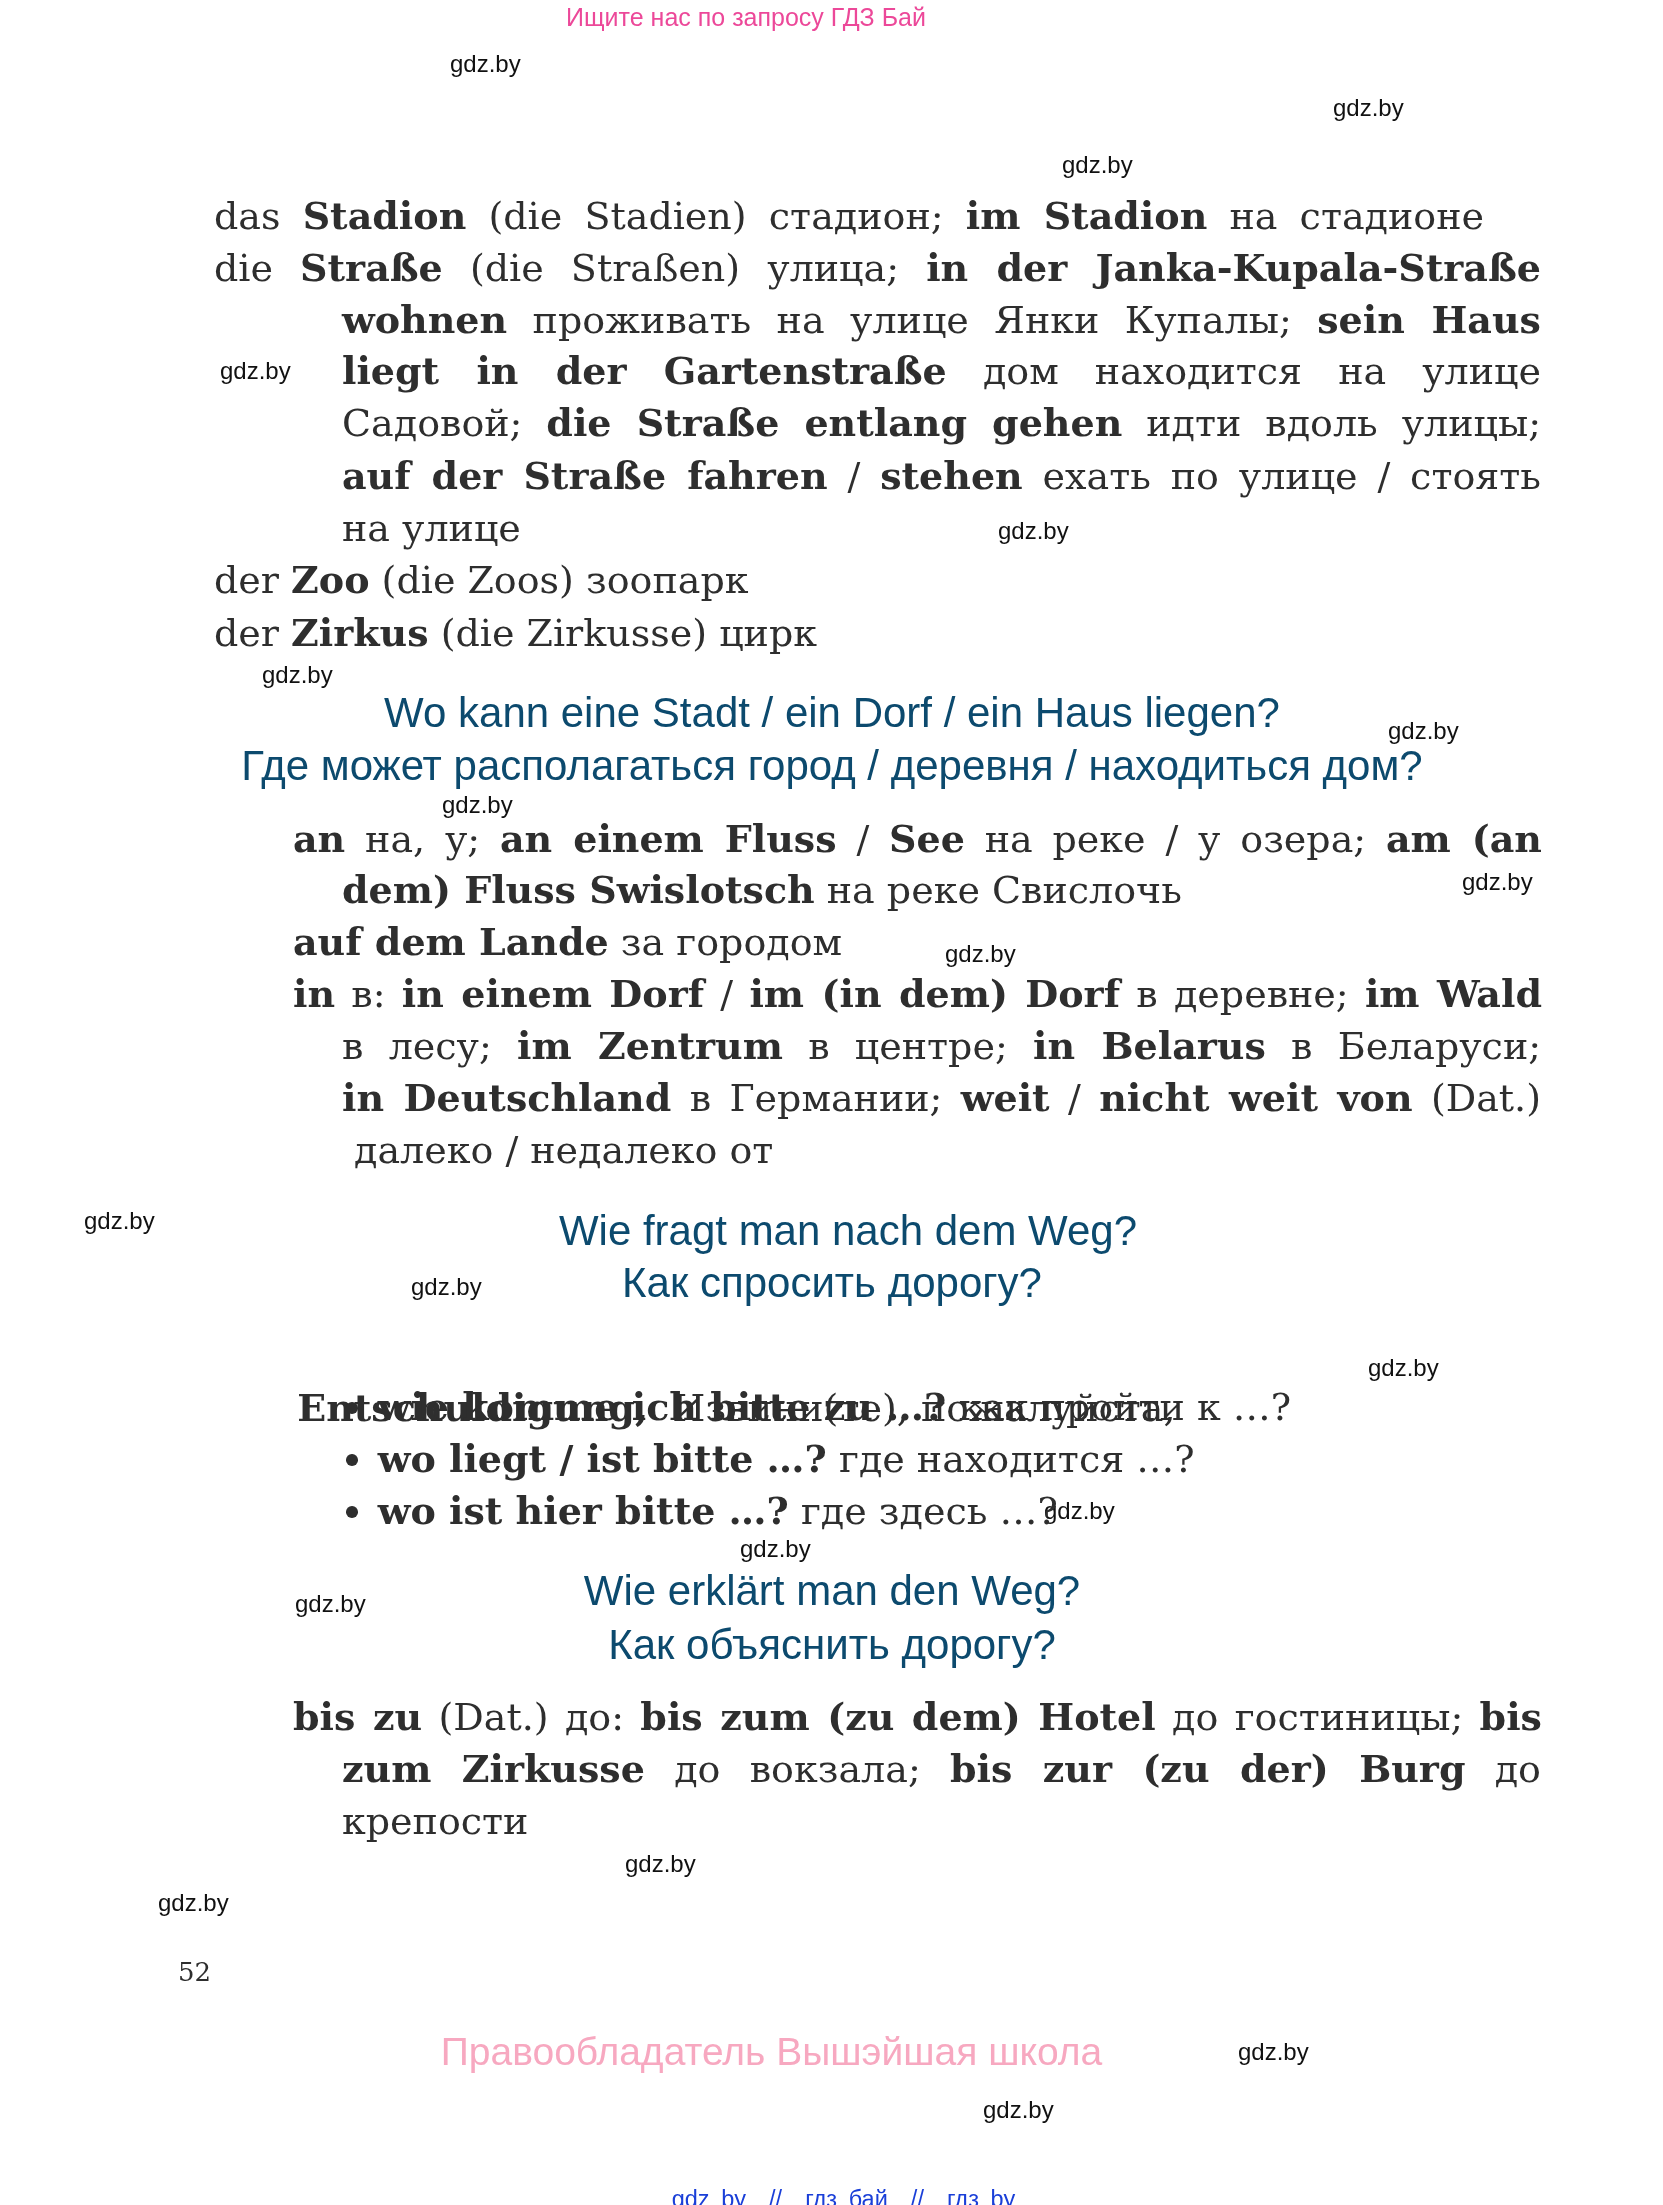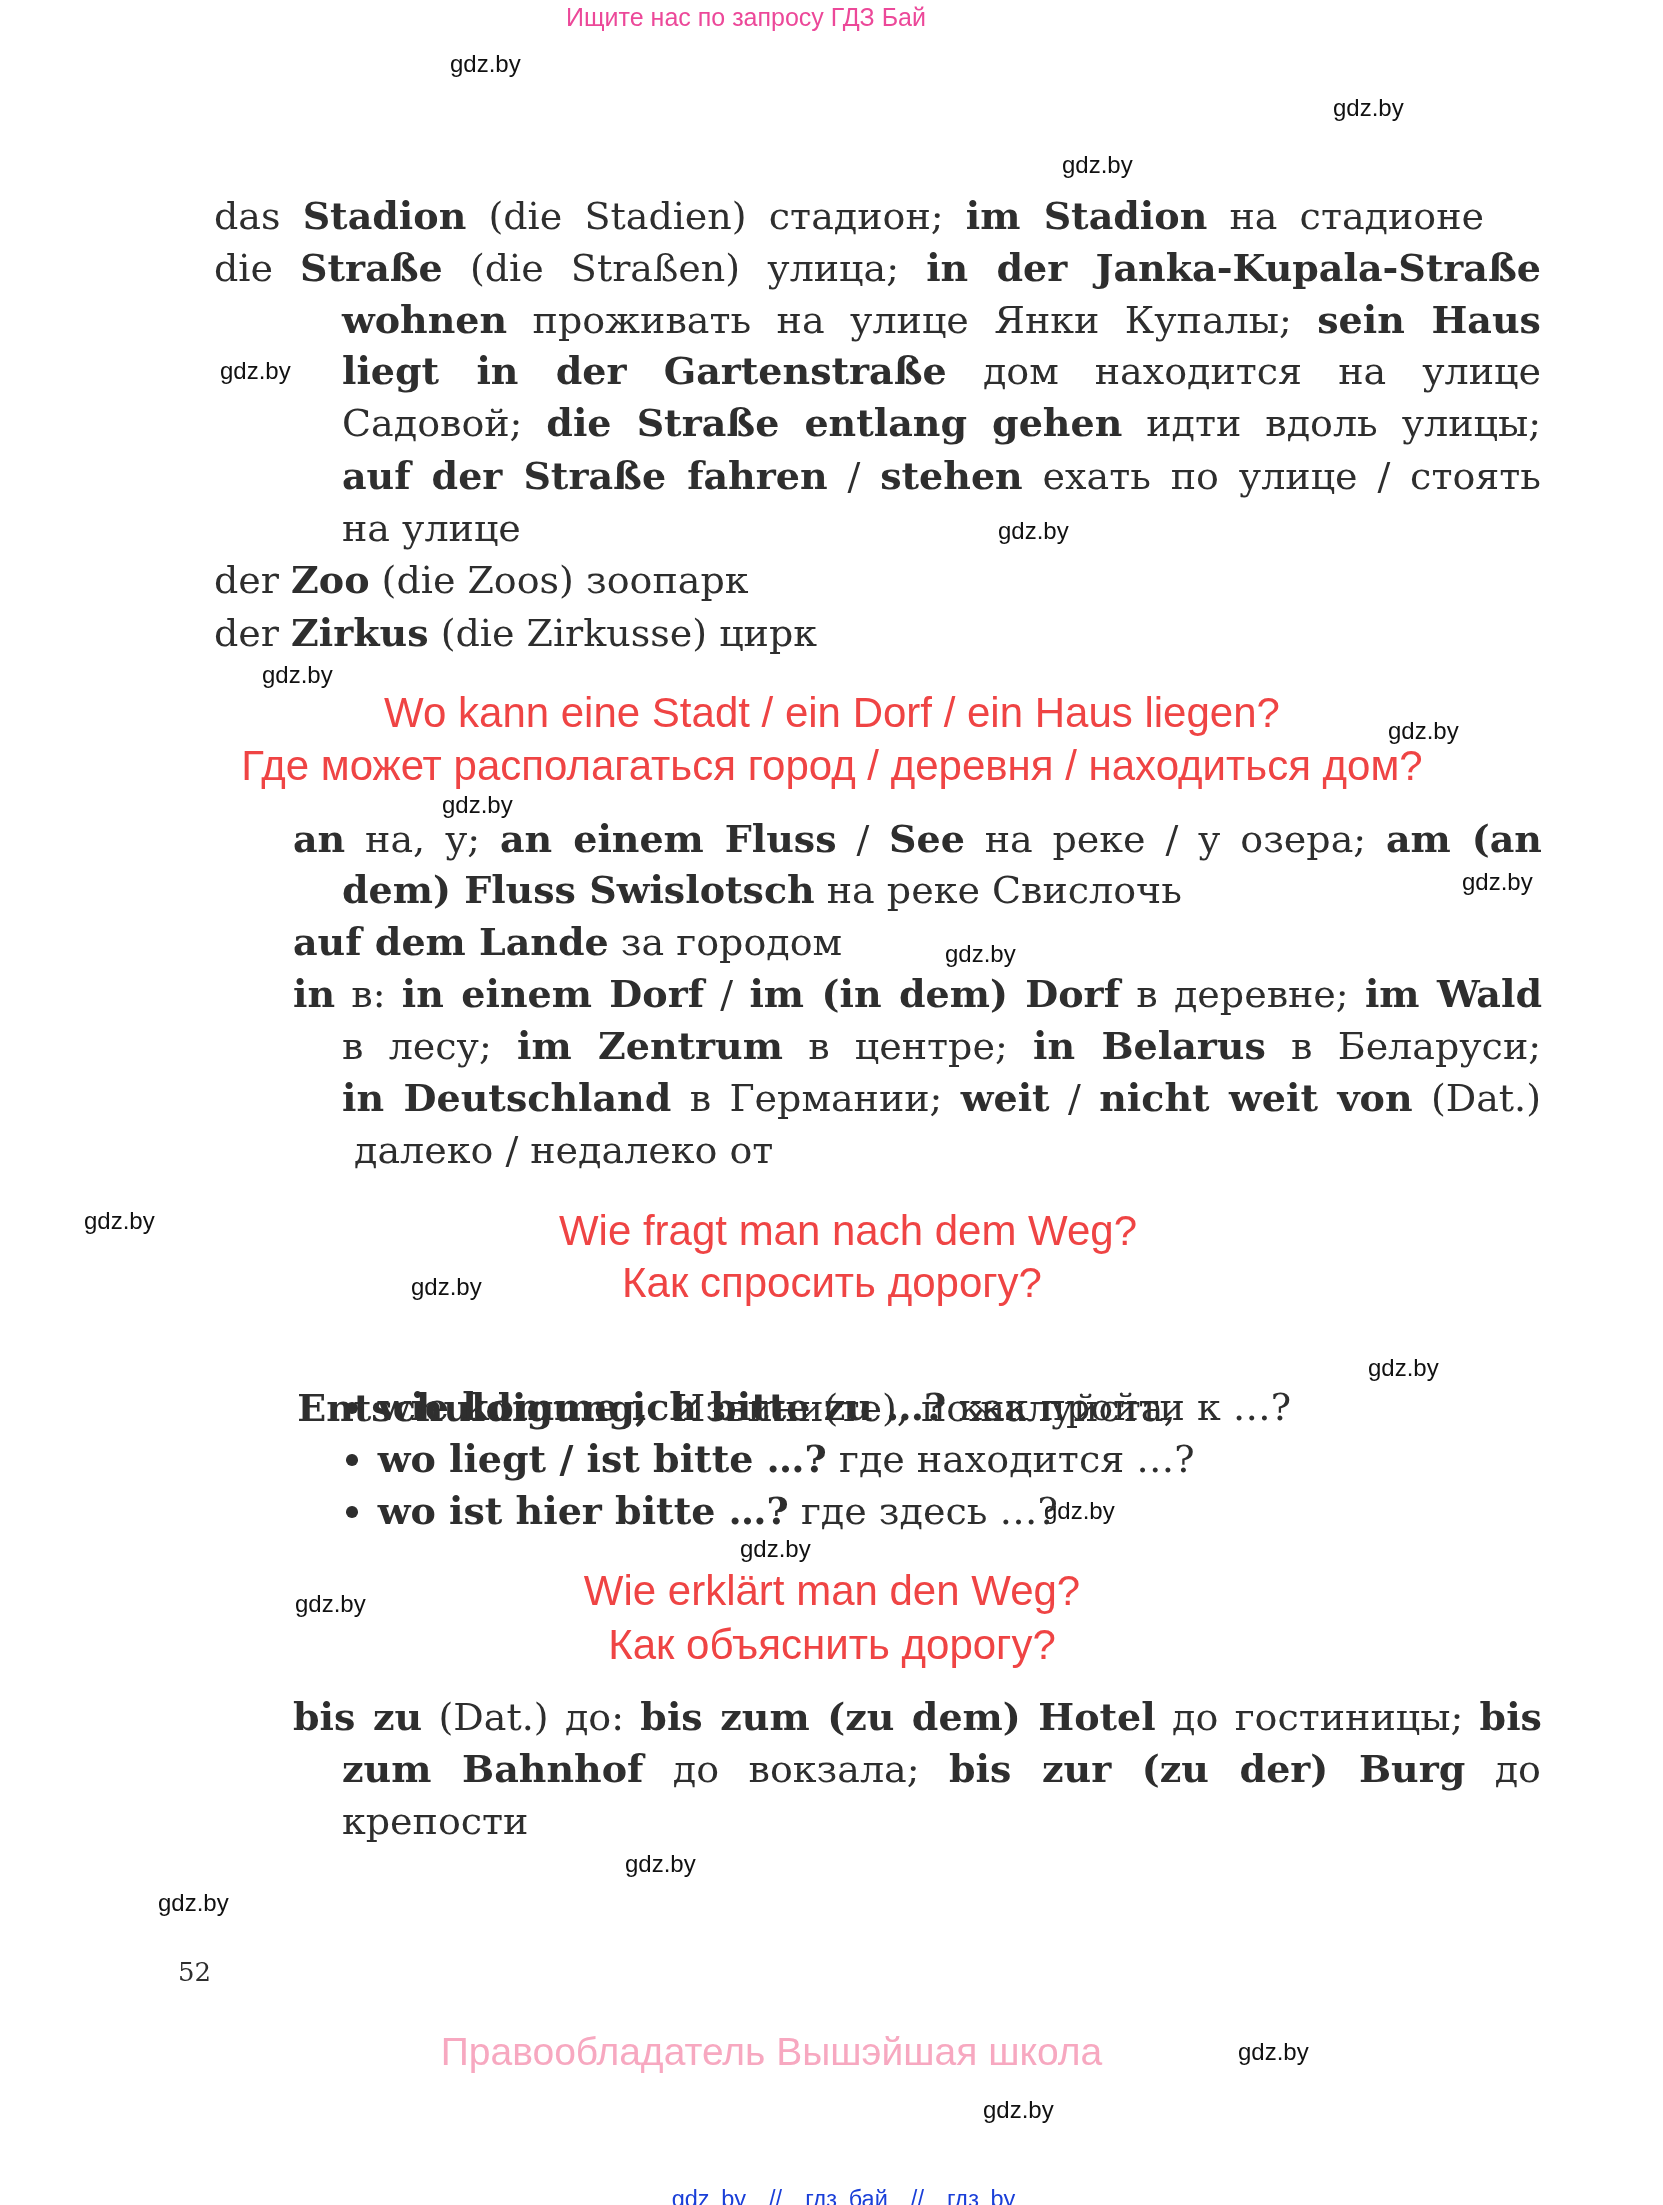--- a/index.html
+++ b/index.html
@@ -1,20 +1,20 @@
 <!DOCTYPE html>
 <html style="font-size:13.4px"><head>
 <meta charset="utf-8">
 <style>
   html, body { margin:0; padding:0; background:#ffffff; }
   body { width:1664px; height:2205px; position:relative; overflow:hidden; }
   .line { position:absolute; white-space:nowrap; font-family:"DejaVu Serif","Liberation Serif",serif; font-size:38px; color:#2e2e2e; line-height:52px; height:52px;margin-left:36px; }
   .just { text-align:justify; text-align-last:justify; }
   .line b { font-weight:bold; }
-  .head { position:absolute; left:0; width:1664px; text-align:center; font-family:"Liberation Sans","DejaVu Sans",sans-serif; font-size:42px; color:#ef4444; line-height:52px; height:52px; white-space:nowrap; }
+  .head { position:absolute; left:0; width:1664px; text-align:center; font-family:"Liberation Sans","DejaVu Sans",sans-serif; font-size:42px; color:#0c4a6e; line-height:52px; height:52px; white-space:nowrap; }
   .wm { position:absolute; font-family:"Liberation Sans","DejaVu Sans",sans-serif; font-size:24px; color:#111; line-height:28.5px; white-space:nowrap; }
   .top-banner { position:absolute; left:0; top:1.7px; width:1492px; text-align:center; font-family:"Liberation Sans",sans-serif; font-size:25px; color:#ec4899; line-height:30px; }
   .pink { position:absolute; left:0; width:1543px; text-align:center; font-family:"Liberation Sans",sans-serif; font-size:39px; color:#f7a8c0; line-height:47px; }
   .footer { position:absolute; left:0; width:1664px; text-align:center; font-family:"Liberation Sans",sans-serif; font-size:23.5px; color:#1a3fd8; line-height:28.5px; word-spacing:5px; }
   .pagenum { position:absolute; left:178px; font-family:"DejaVu Serif","Liberation Serif",serif; font-size:26px; color:#2e2e2e; line-height:42px; }
   .bullet { display:inline-block; width:11.7px; height:11.7px; border-radius:50%; background:#2e2e2e; vertical-align:middle; margin-right:20px; position:relative; top:-2.5px; }
 </style>
 </head>
 <body>
 
@@ -108,21 +108,21 @@
   <span class="bullet"></span><b>wo ist hier bitte …?</b><span> где здесь …?</span>
 </div>
 
 <div class="head" style="top:1565px;">Wie erklärt man den Weg?</div>
 <div class="head" style="top:1619px;">Как объяснить дорогу?</div>
 
 <div class="line just" style="left:257px;top:1691px;width:1249px;">
   <b>bis zu</b><span> (Dat.) до: </span><b>bis zum (zu dem) Hotel</b><span> до гостиницы; </span><b>bis</b>
 </div>
 <div class="line just" style="left:306px;top:1743px;width:1199px;">
-  <b>zum Bahnhof</b><span> до вокзала; </span><b>bis zur (zu der) Burg</b><span> до</span>
+  <b>zum Zirkusse</b><span> до вокзала; </span><b>bis zur (zu der) Burg</b><span> до</span>
 </div>
 <div class="line" style="left:306px;top:1795px;">крепости</div>
 
 <div class="pagenum" style="top:1951px;">52</div>
 
 <div class="pink" style="top:2028px;">Правообладатель Вышэйшая школа</div>
 
 <div class="footer" style="top:2156px;white-space:pre;">
   <span>gdz by  //  гдз бай  //  гдз by</span>
 </div>

